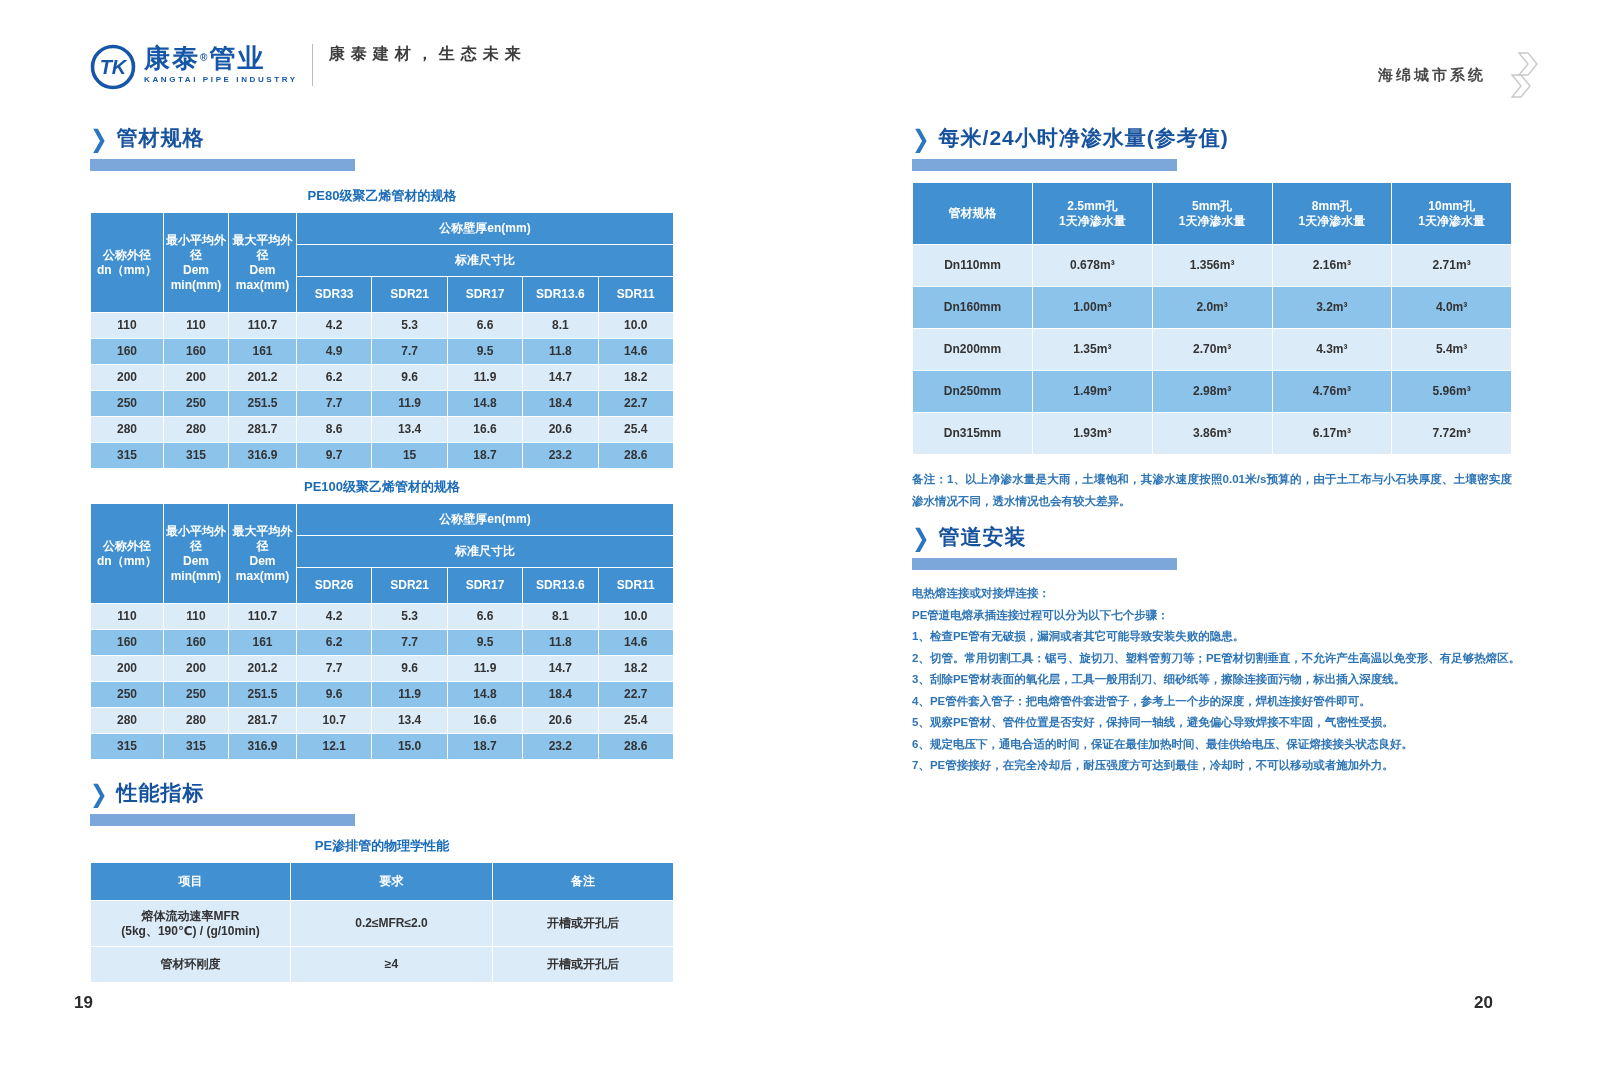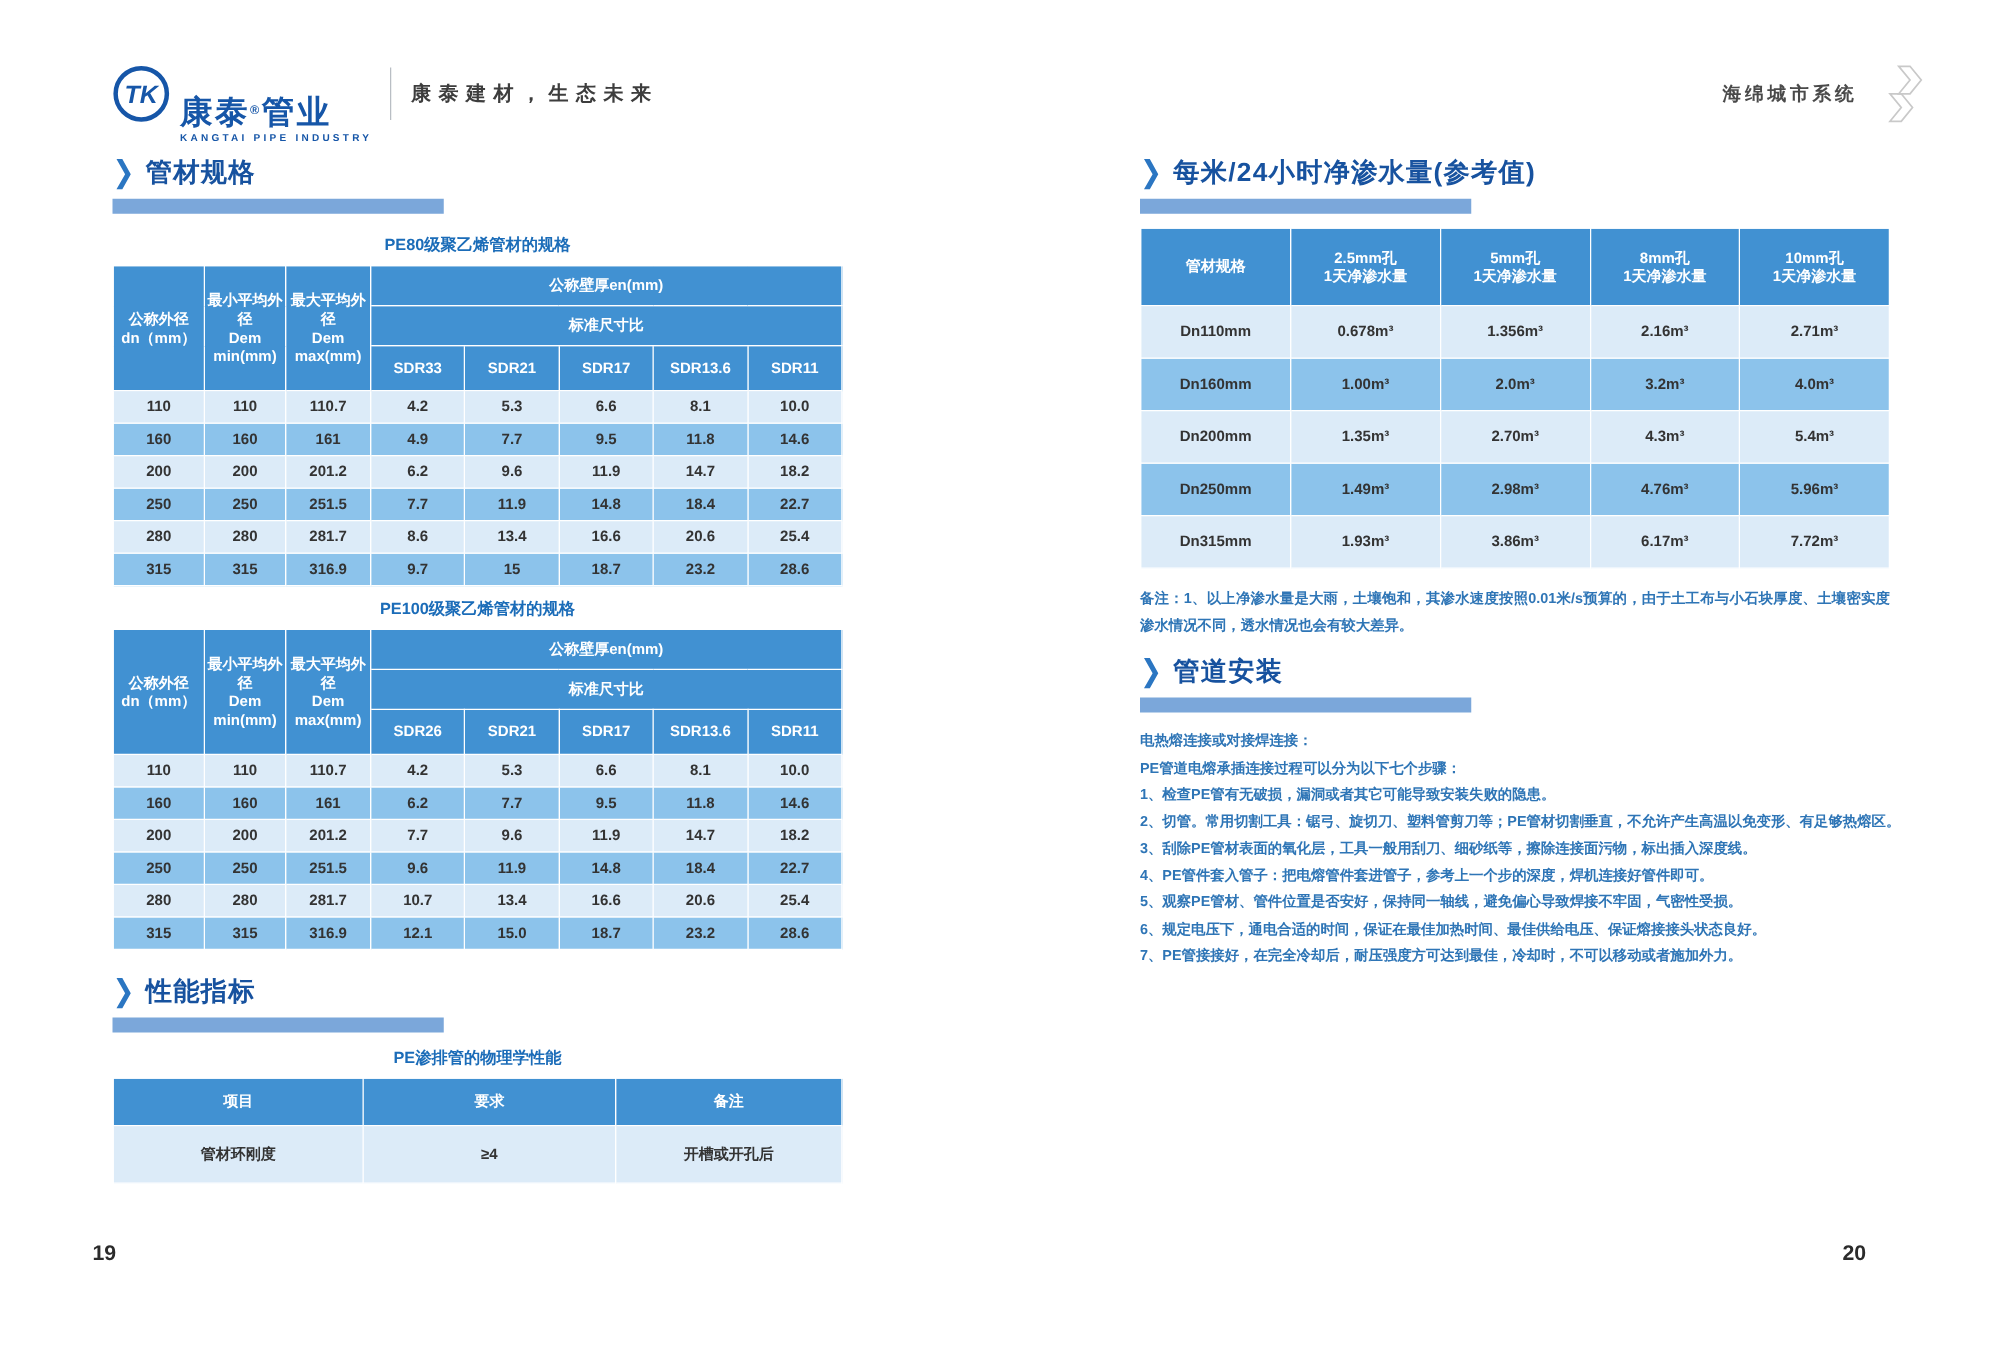--- a/index.html
+++ b/index.html
@@ -2,24 +2,24 @@
 <html><head>
 <meta charset="utf-8">
 <style>
   * { margin:0; padding:0; box-sizing:border-box; }
   html,body { background:#ffffff; }
   .page {
     position:relative; width:1600px; height:1085px; background:#ffffff;
     font-family:"Liberation Sans","DejaVu Sans",sans-serif; overflow:hidden;
   }
   
-  .brand-row { position:absolute; left:90px; top:44px; right:60px; height:62px; display:flex; align-items:center; }
+  .brand-row { position:absolute; left:90px; top:44px; right:60px; height:62px; display:flex; }
   .logo-mark { flex:0 0 auto; }
   .logo-text { margin-left:8px; }
-  .brand-cn { font-size:26px; font-weight:bold; color:#1656a8; letter-spacing:2px; line-height:28px;margin-top:40px; }
+  .brand-cn { font-size:26px; font-weight:bold; color:#1656a8; letter-spacing:2px; line-height:28px; }
   .brand-cn sup { font-size:10px; vertical-align:top; }
   .brand-en { font-size:8px; font-weight:bold; color:#1656a8; letter-spacing:2.6px; margin-top:3px; }
   .brand-divider { width:1px; height:42px; background:#b9bec4; margin:0 16px 0 14px; }
   .tagline { font-size:16px; font-weight:bold; color:#3d3d3d; letter-spacing:6px; }
   .head-spacer { flex:1 1 auto; }
   .header-right { display:flex; align-items:center; gap:24px; }
   .header-right-label { font-size:15px; font-weight:bold; color:#4a4a4a; letter-spacing:3px; }
   
   .col-left  { position:absolute; left:90px;  top:124px; width:584px; }
   .col-right { position:absolute; left:912px; top:124px; width:600px; }
@@ -312,20 +312,26 @@
           <col>
         </colgroup>
       <thead>
         <tr>
           <th>项目</th>
           <th>要求</th>
           <th>备注</th>
         </tr>
       </thead>
       <tbody>
+          <tr class="row-light">
+            <td>熔体流动速率MFR
+(5kg、190℃) / (g/10min)</td>
+            <td>0.2≤MFR≤2.0</td>
+            <td>开槽或开孔后</td>
+          </tr>
           <tr class="row-light">
             <td>管材环刚度</td>
             <td>≥4</td>
             <td>开槽或开孔后</td>
           </tr>
         </tbody>
     </table>
   </div>
 
   <div class="col-right">

